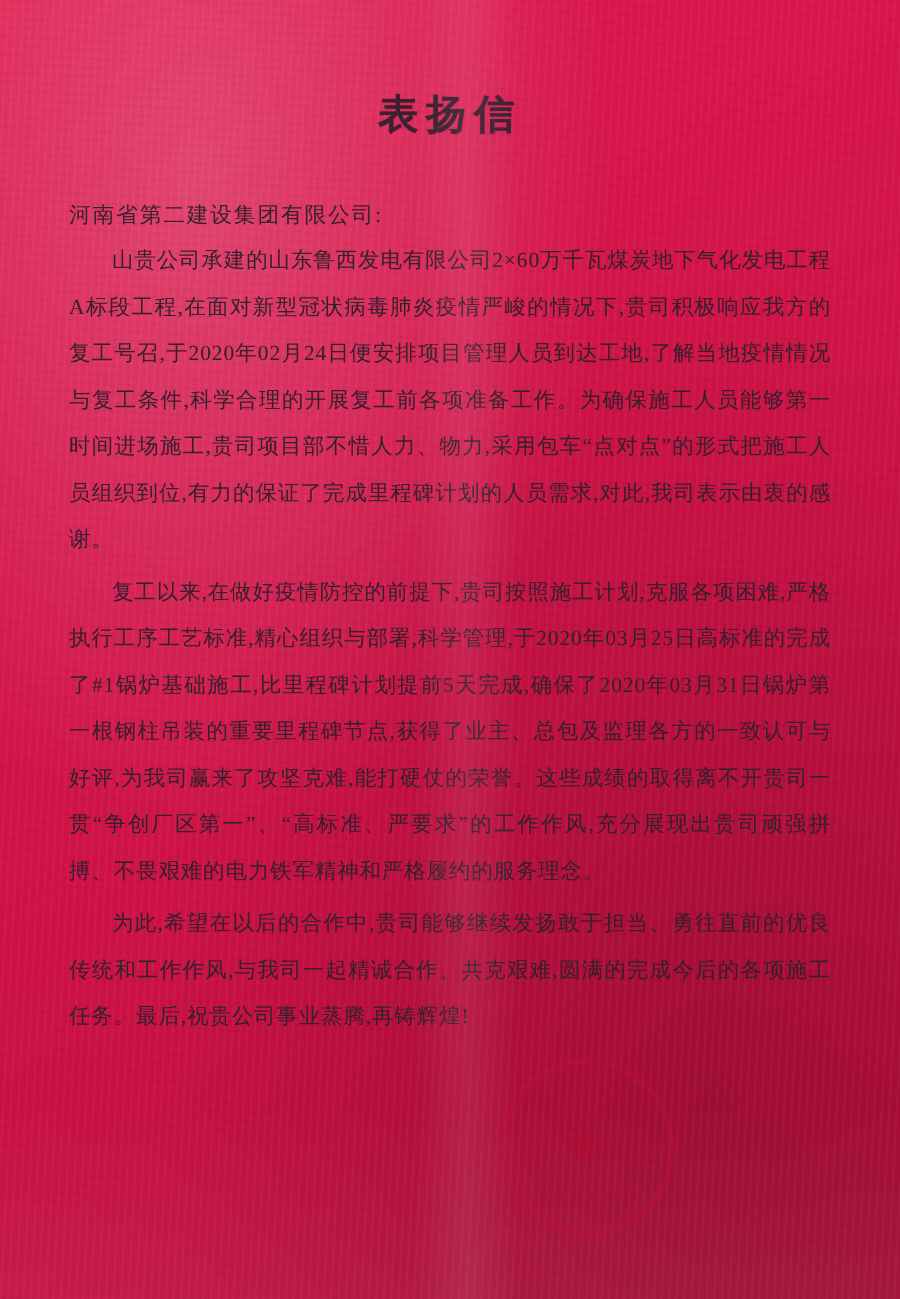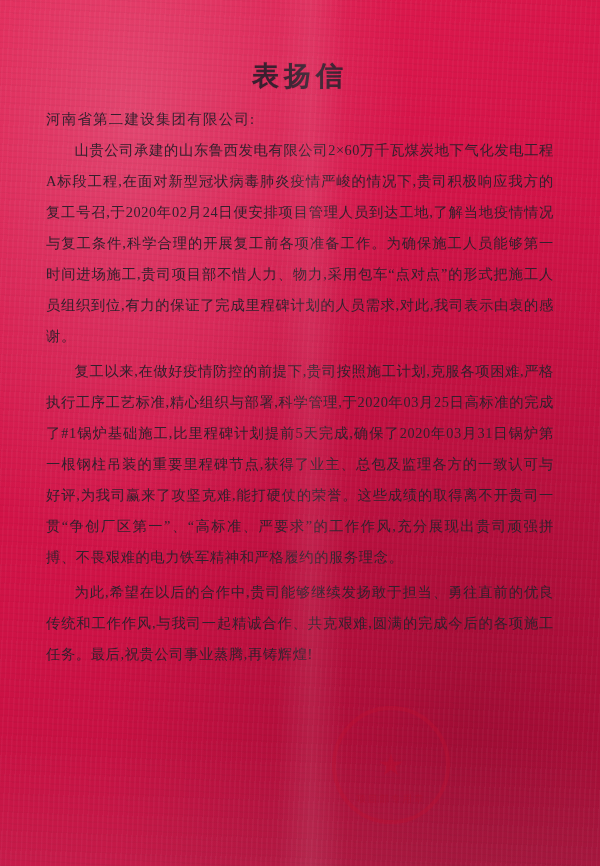--- a/index.html
+++ b/index.html
@@ -59,21 +59,21 @@
     font-size: 27px;
     letter-spacing: 5px;
     font-weight: 700;
     color: #3a2030;
     margin-top: 58px;
     text-shadow: 0 0 1px rgba(0,0,0,0.25);
   }
 
   
   .recipient {
-    margin-top: 16px;
+    margin-top: 40px;
     font-size: 14.5px;
     letter-spacing: 1.2px;
     color: #34202e;
   }
 
   
   .body-text {
     margin-top: 6px;
     font-size: 14.3px;
     line-height: 31px;

